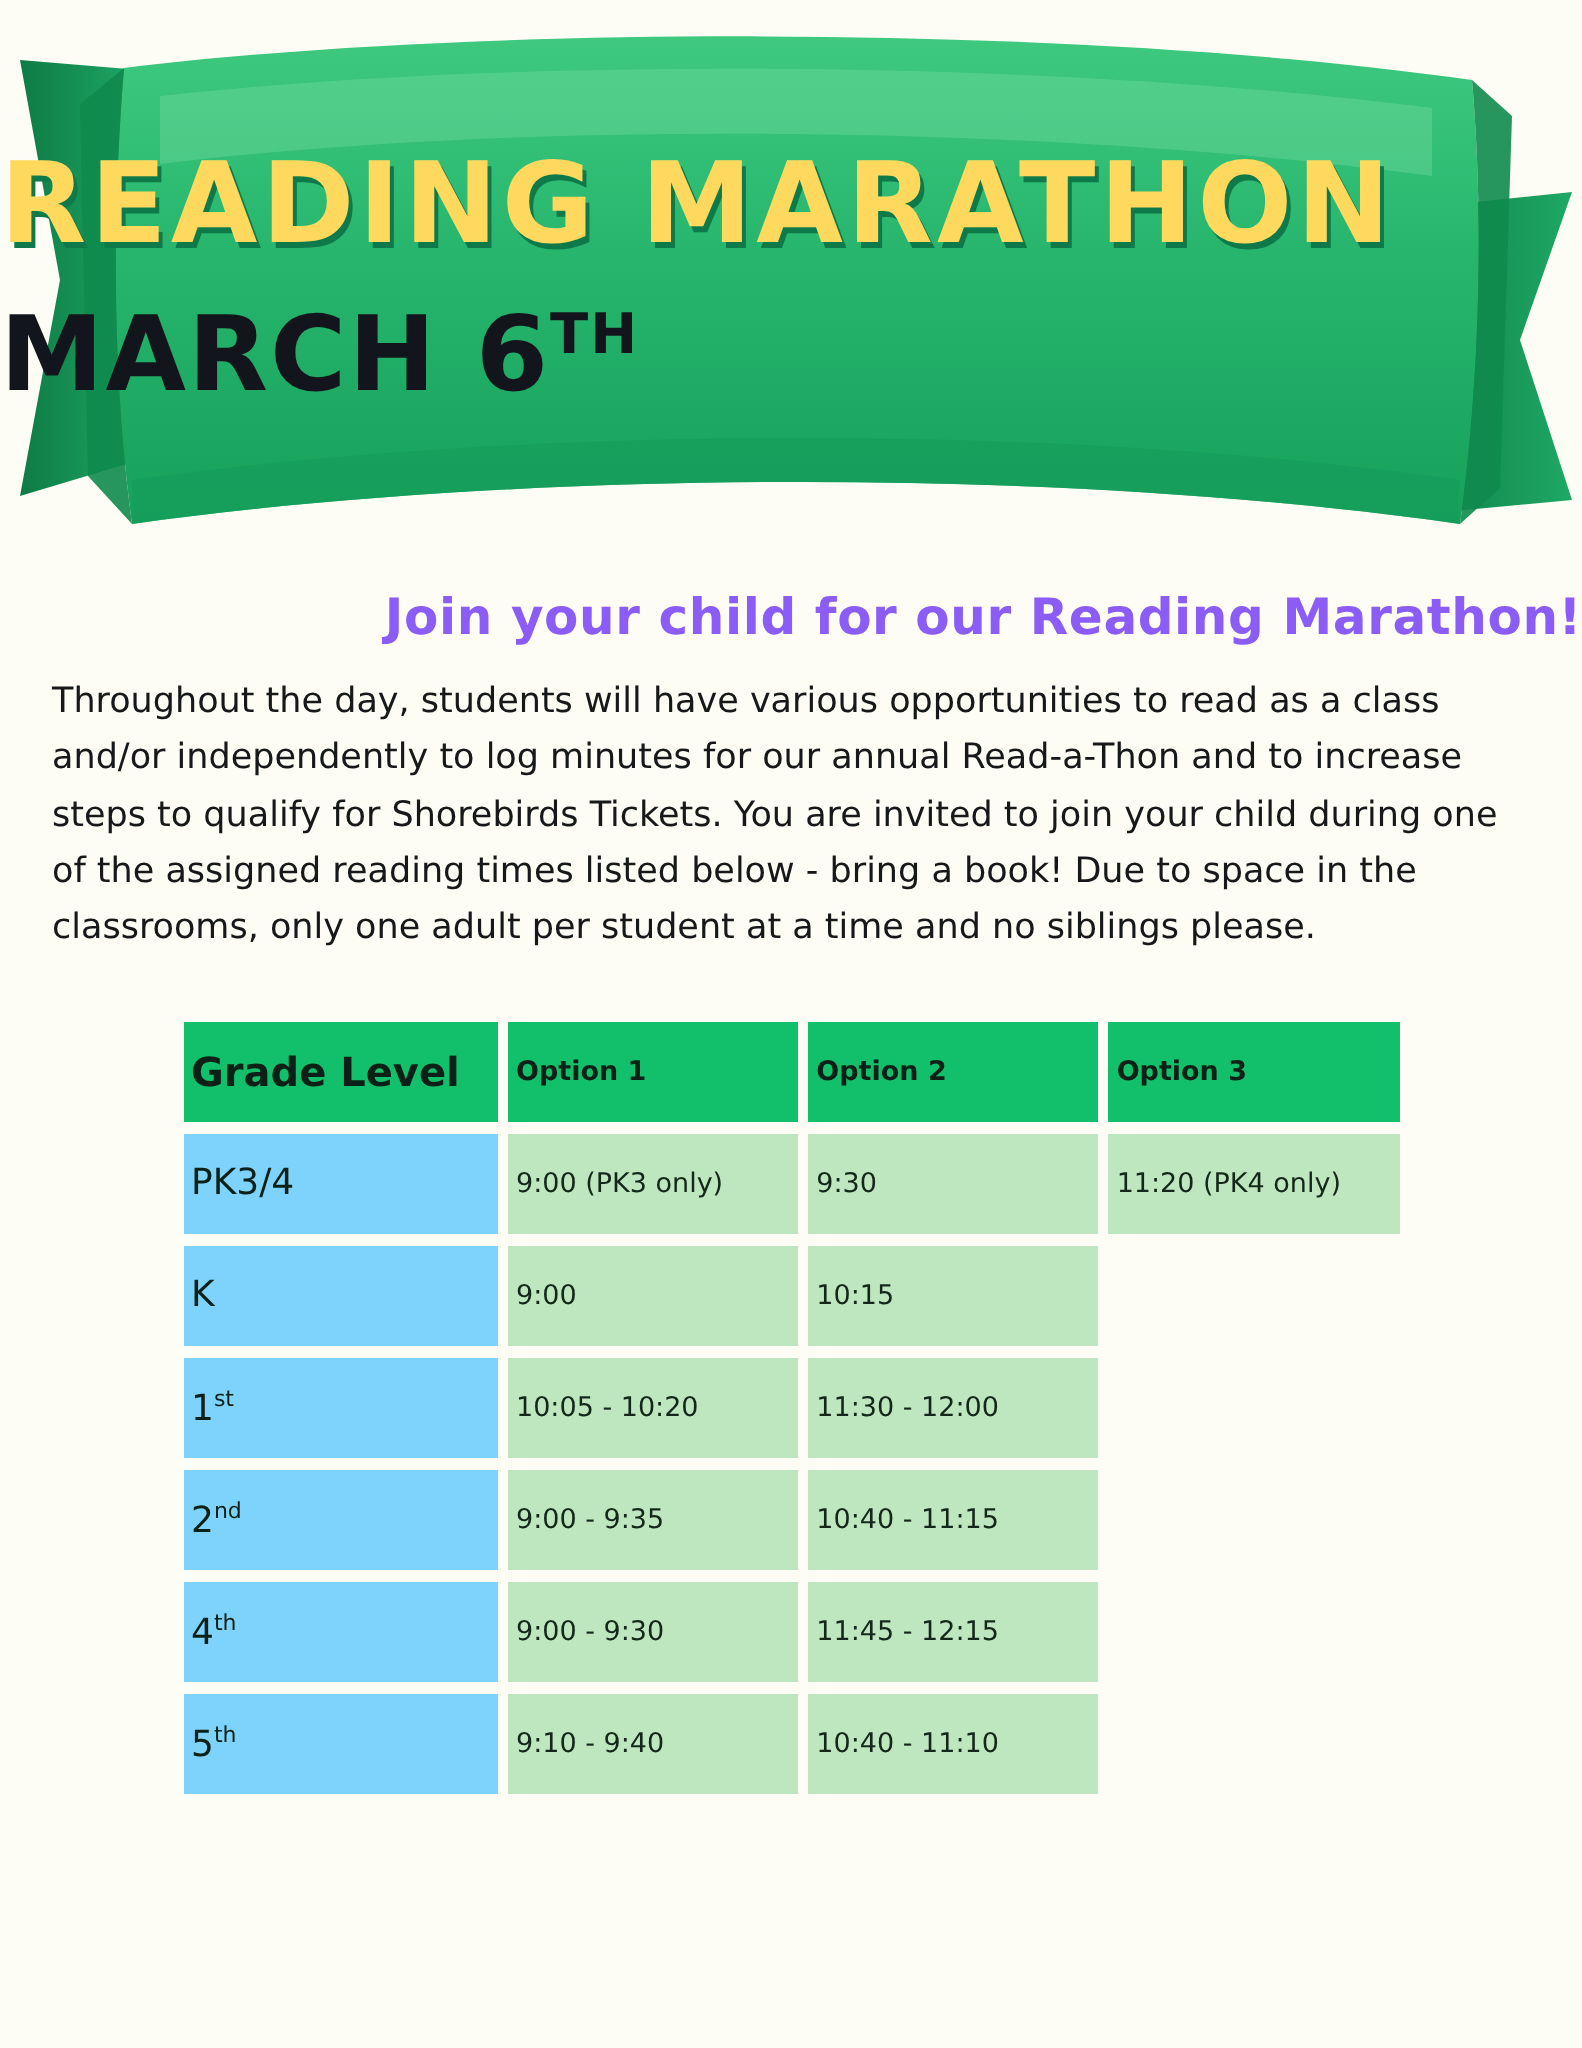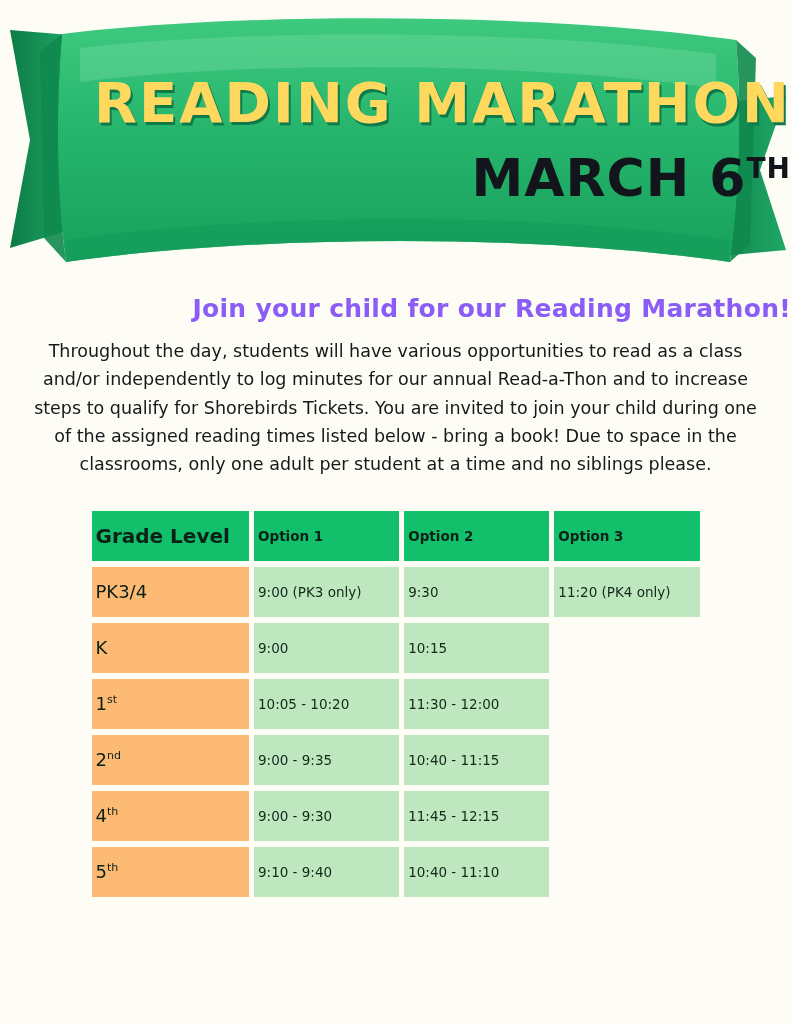--- a/index.html
+++ b/index.html
@@ -23,21 +23,21 @@
   }
   .banner-svg {
     position: absolute;
     top: 0;
     left: 0;
   }
   .banner-text {
     position: absolute;
     left: 0;
     width: 791px;
-    text-align: right;
+    text-align: left;
     pointer-events: none;
   }
   .title-main {
     top: 70px;
     font-family: "DejaVu Sans", sans-serif;
     font-weight: bold;
     font-size: 56px;
     letter-spacing: 2px;
     color: #ffd95e;
     text-shadow: 2px 3px 0 #0e7a4a;
@@ -61,21 +61,20 @@
     text-align: right;
     font-family: "DejaVu Sans", sans-serif;
     font-weight: bold;
     font-size: 25px;
     color: #8b5cf6;
     letter-spacing: .3px;
     margin-left: 13px;
   }
   .body-copy {
     margin: 14px 26px 0 26px;
-    text-align: center;
     font-family: "DejaVu Sans", sans-serif;
     font-size: 17.5px;
     line-height: 1.62;
     color: #16181a;
   }
 
   
   .schedule {
     margin: 26px auto 0 auto;
     border-collapse: separate;
@@ -99,21 +98,21 @@
     font-size: 20px;
   }
   .th-opt {
     background: #12bf6b;
     color: #0b2016;
     font-family: "DejaVu Sans", sans-serif;
     font-weight: bold;
     font-size: 13.5px;
   }
   .grade-cell {
-    background: #fdba74;
+    background: #7dd3fc;
     color: #0b2016;
     font-family: "DejaVu Sans", sans-serif;
     font-size: 18px;
   }
   .grade-cell .ord {
     font-size: 11px;
     vertical-align: super;
   }
   .slot-cell {
     background: #bfe7bf;

